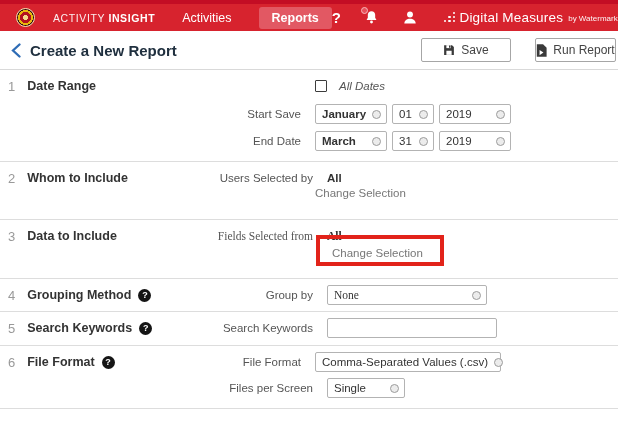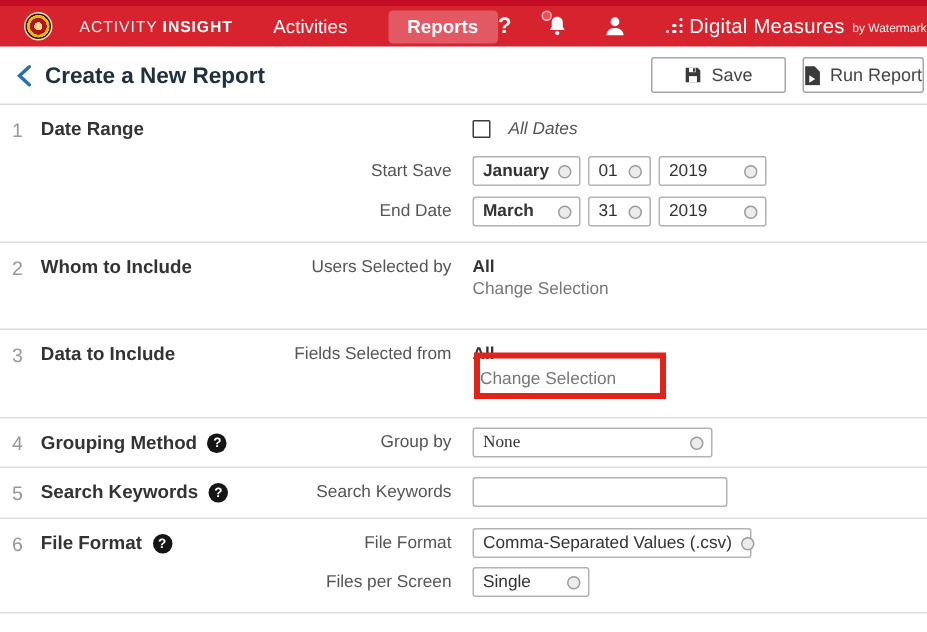--- a/index.html
+++ b/index.html
@@ -27,42 +27,42 @@
   .dm-dots { display:flex; align-items:flex-end; gap:2px; margin-right:4px; padding-bottom:3px; }
   .dm-col { display:flex; flex-direction:column; gap:1.5px; }
   .dm-col i { width:2.5px; height:2.5px; background:#fff; border-radius:50%; display:block; }
   .dm-name { font-size:13.5px; letter-spacing:.2px; }
   .dm-by { font-size:8px; margin-left:5px; padding-bottom:2px; opacity:.95; }
 
   
   .titlebar { height:39px; border-bottom:1px solid #d9d9d9; display:flex; align-items:center; padding-left:11px; }
   .back { cursor:pointer; display:flex; align-items:center; }
   .page-title { margin-left:9px; font-size:15px; font-weight:700; color:#20303f;text-align:right; }
-  .tb-buttons { margin-left:auto; display:flex; gap:11px; margin-right:2px; }
+  .tb-buttons { margin-left:auto; display:flex; gap:24px; margin-right:2px; }
   .btn { height:24px; background:#fff; border:1px solid #a6a6a6; border-radius:2px; font-size:12px;
          color:#444; display:flex; align-items:center; justify-content:center; gap:6px; cursor:pointer;
          font-family:"Liberation Sans", sans-serif; }
   .btn-save { min-width:90px; }
   .btn-run { min-width:81px; }
 
   
   .sec { position:relative; border-bottom:1px solid #ddd; }
   .pad9 { padding:9px 0 10px; }
   .pad6 { padding:6px 0 6px; }
   .sec-head { position:absolute; left:8px; display:flex; align-items:center; gap:12px; white-space:nowrap; }
   .sec-head.t9 { top:9px; height:14px; }
   .sec-head.t6 { top:6px; height:20px; }
   .sec-num { color:#999; font-size:13px; min-width:7px; }
   .sec-title { font-weight:700; color:#333; font-size:12.5px; }
   .help-circ { width:13px; height:13px; border-radius:50%; background:#151515; color:#fff; font-size:9px;
                font-weight:700; display:inline-flex; align-items:center; justify-content:center;
                margin-left:-5px; cursor:pointer; }
   .row { display:flex; align-items:center; margin-bottom:7px; }
   .row:last-child { margin-bottom:0; }
-  .row.tight { margin-bottom:0; }
+  .row.tight { margin-bottom:0;padding-left:12px; }
   .rlabel { width:308px; padding-right:7px; text-align:right; color:#555; font-size:11.5px; flex:none;
             line-height:20px; white-space:nowrap; }
   .rlabel.sm { line-height:14px; }
   .rfield { margin-left:7px; display:flex; align-items:center; gap:5px; }
   .dd { display:inline-flex; align-items:center; justify-content:space-between; border:1px solid #b3b3b3;
         border-radius:2px; height:20px; padding:0 5px 0 6px; font-size:11.5px; color:#333; background:#fff;
         cursor:pointer; white-space:nowrap; }
   .circ { width:9px; height:9px; border-radius:50%; background:#ececec; border:1px solid #9c9c9c;
           flex:none; margin-left:6px; }
   .w-month { width:72px;font-weight:bold; } .w-day { width:42px; } .w-year { width:72px; }
@@ -217,21 +217,21 @@
       <span class="change-link">Change Selection</span>
     </div>
   </div>
 </div>
 
 <div class="sec pad9" style="padding-bottom:17px;">
   <div class="sec-head t9">
     <span class="sec-num">3</span>
     <span class="sec-title">Data to Include</span>
   </div>
-  <div class="row tight" style="height:14px;">
+  <div class="row tight" style="height:14px;font-family:Liberation Serif, serif;">
     <div class="rlabel sm">Fields Selected from</div>
     <div class="rfield">
       <span class="val-bold">All</span>
     </div>
   </div>
   <div class="row tight" style="height:16px; margin-top:2px;">
     <div class="rlabel sm"></div>
     <div class="rfield" style="margin-left:12px;">
       <span class="change-link">Change Selection</span>
     </div>

